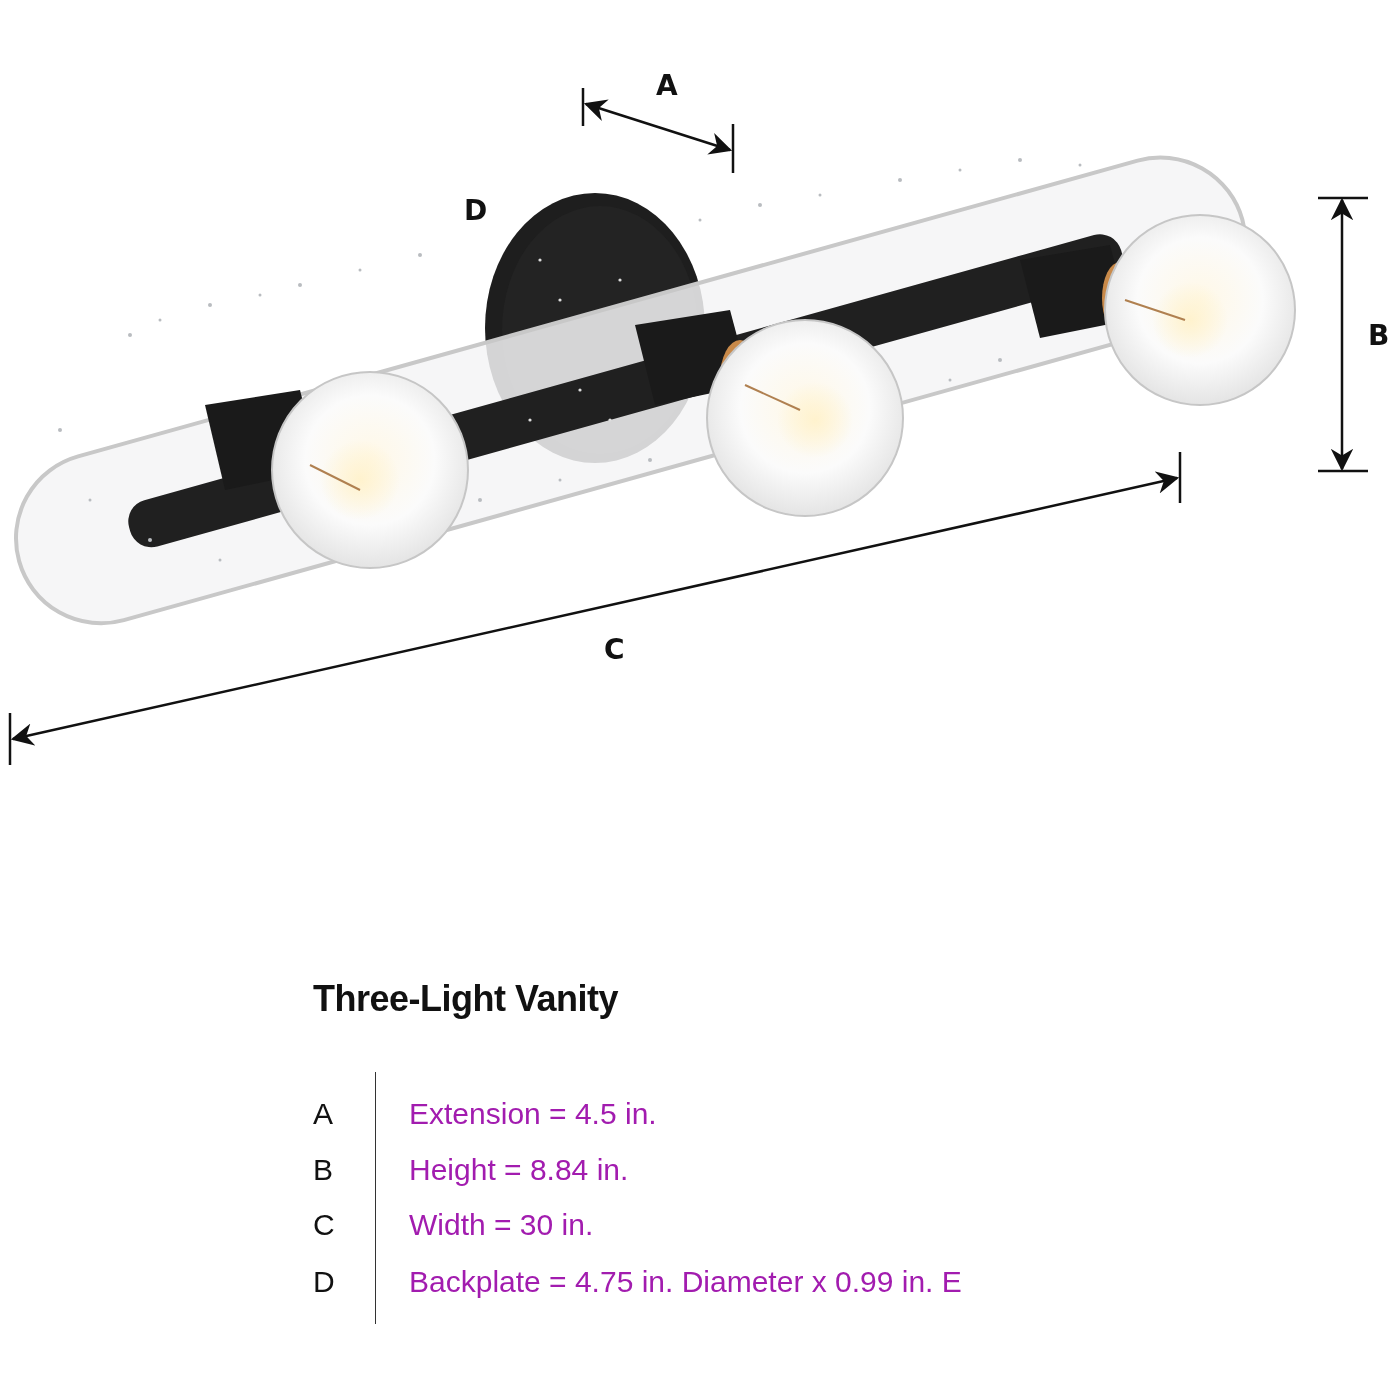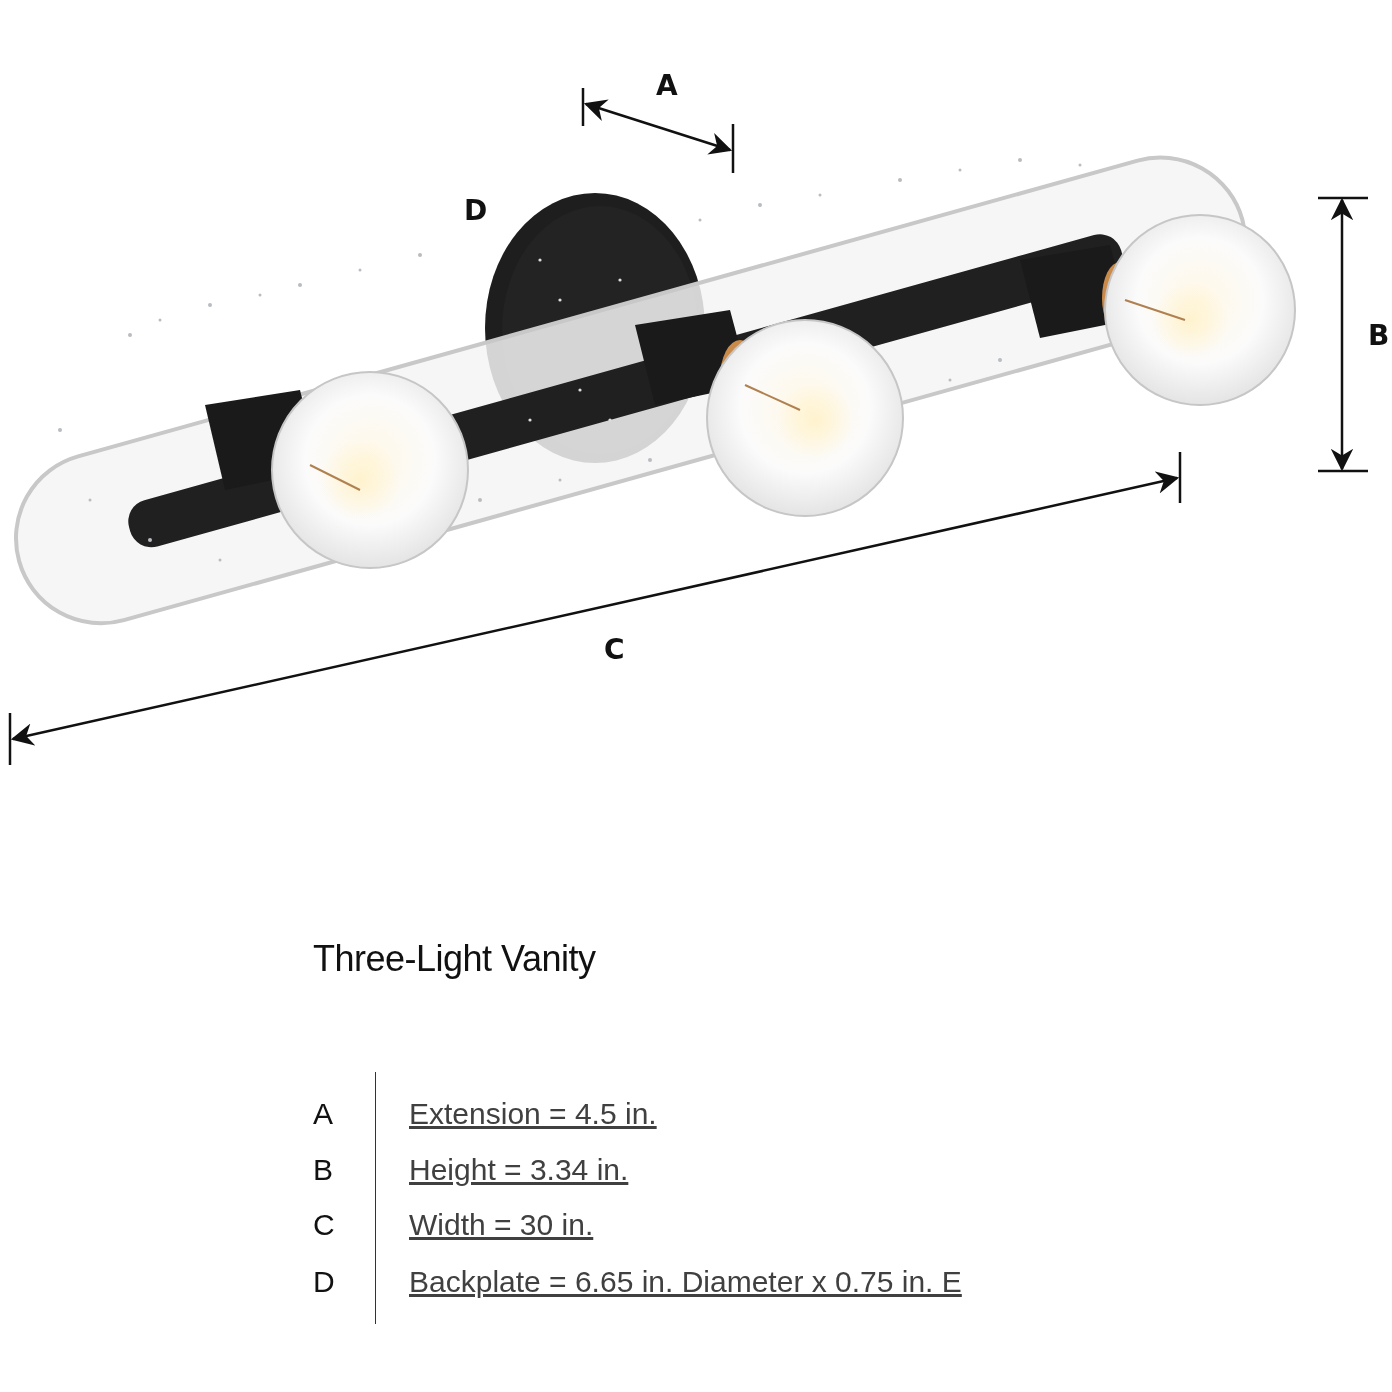--- a/index.html
+++ b/index.html
@@ -1,27 +1,27 @@
 <!DOCTYPE html>
 <html><head>
 <meta charset="utf-8">
 <style>
   html, body { margin: 0; padding: 0; background: #ffffff; }
   body { width: 1392px; height: 1392px; position: relative; overflow: hidden;
          font-family: "Liberation Sans", sans-serif; color: #111111; }
   #diagram { position: absolute; left: 0; top: 0; width: 1392px; height: 800px; }
   .dim-label { position: absolute; font-family: "DejaVu Sans", sans-serif; font-weight: bold;
                font-size: 28px; color: #111; line-height: 1; }
-  .spec-title { position: absolute; left: 313px; top: 938px; font-size: 36px; font-weight: normal;
+  .spec-title { position: absolute; left: 313px; top: 978px; font-size: 36px; font-weight: bold;
                 color: #111; letter-spacing: -0.5px; }
   .spec-table { position: absolute; left: 313px; top: 1072px; width: 900px; }
   .spec-divider { position: absolute; left: 375px; top: 1072px; width: 1px; height: 252px; background: #333; }
   .spec-row { position: absolute; left: 0; height: 40px; display: flex; align-items: center; }
   .spec-key { position: absolute; left: 0; width: 30px; font-size: 30px; color: #111; }
-  .spec-val { position: absolute; left: 96px; white-space: nowrap; font-size: 30px; color: #404040; text-decoration: underline; }
+  .spec-val { position: absolute; left: 96px; white-space: nowrap; font-size: 30px; color: #a21caf; }
 </style>
 </head>
 <body>
 
 <div id="diagram">
   <svg width="1392" height="800" viewBox="0 0 1392 800" xmlns="http://www.w3.org/2000/svg">
     <defs>
       <marker id="arrow" viewBox="0 0 10 10" refX="9" refY="5" markerWidth="9" markerHeight="9" orient="auto-start-reverse">
         <path d="M0,0 L10,5 L0,10 L3,5 z" fill="#111"></path>
       </marker>
@@ -135,23 +135,23 @@
 
 <div class="spec-divider"></div>
 
 <div class="spec-table">
   <div class="spec-row" style="top:22px;">
     <span class="spec-key">A</span>
     <span class="spec-val">Extension = 4.5 in.</span>
   </div>
   <div class="spec-row" style="top:78px;">
     <span class="spec-key">B</span>
-    <span class="spec-val">Height = 3.34 in.</span>
+    <span class="spec-val">Height = 8.84 in.</span>
   </div>
   <div class="spec-row" style="top:133px;">
     <span class="spec-key">C</span>
     <span class="spec-val">Width = 30 in.</span>
   </div>
   <div class="spec-row" style="top:190px;">
     <span class="spec-key">D</span>
-    <span class="spec-val">Backplate = 6.65 in. Diameter x 0.75 in. E</span>
+    <span class="spec-val">Backplate = 4.75 in. Diameter x 0.99 in. E</span>
   </div>
 </div>
 
 </body></html>

